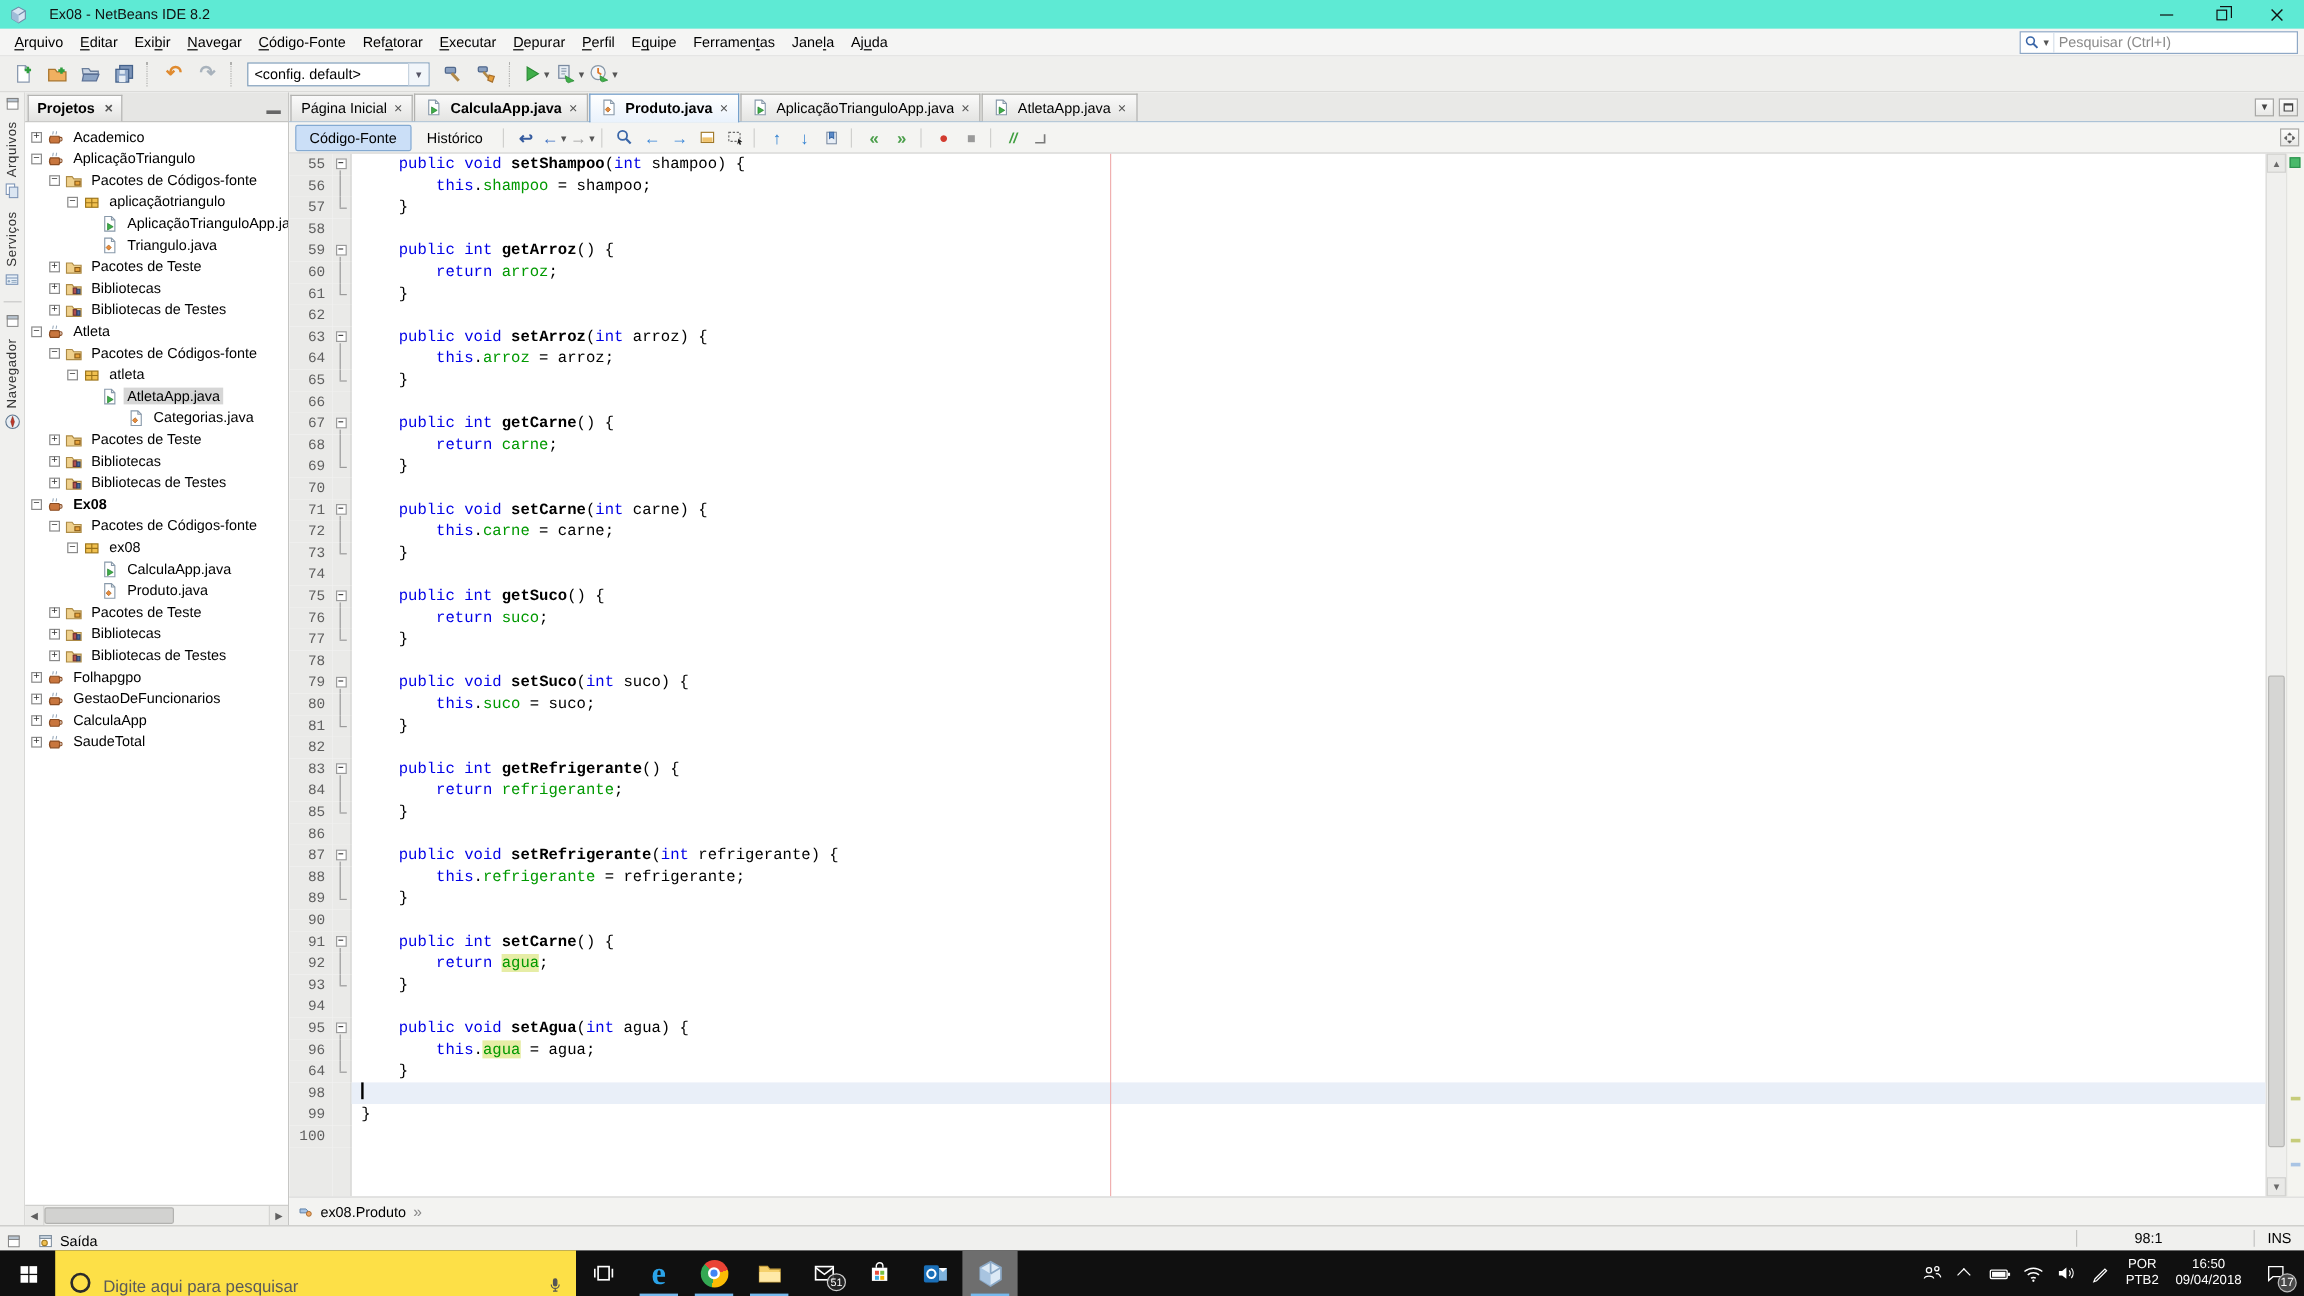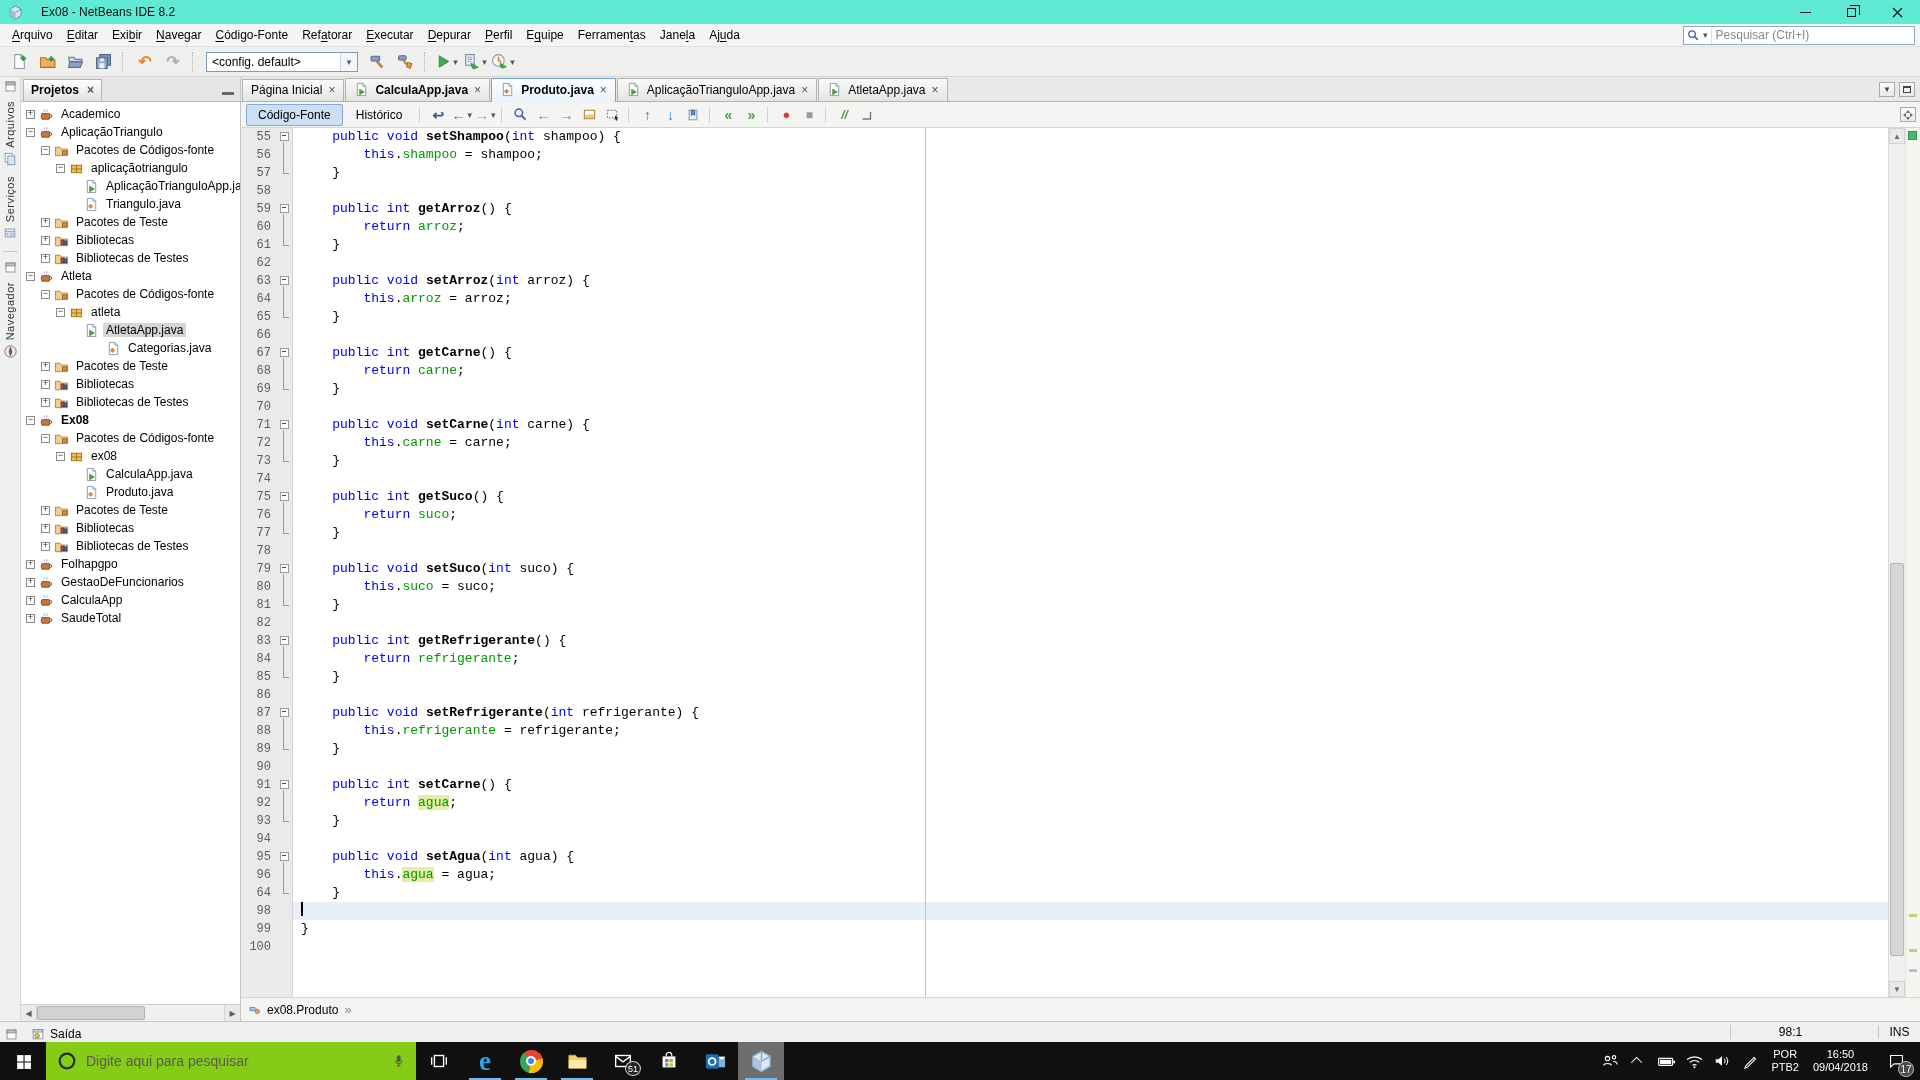--- a/index.html
+++ b/index.html
@@ -120,21 +120,21 @@
   .sb-left { display:flex; align-items:center; gap:6px; padding-left:5px; }
   .sb-out { display:flex; align-items:center; gap:5px; padding:1px 7px; }
   .sb-right { margin-left:auto; display:flex; height:100%; align-items:center; }
   .sb-cell { border-left:1px solid #c4c4c2; height:70%; display:flex; align-items:center; justify-content:center;margin-left:28px; }
   .sb-pos { width:120px; }
   .sb-ins { width:42px; }
 
   
   .taskbar { height:38px; background:#101010; display:flex; align-items:stretch; color:#fff; flex:none; }
   .tb-start { width:46px; display:flex; align-items:center; justify-content:center; }
-  .tb-search { width:370px; background:#84cc16; display:flex; align-items:center; color:#4a4a4a; gap:8px; padding:0 10px; }
+  .tb-search { width:434px; background:#fde047; display:flex; align-items:flex-end; color:#4a4a4a; gap:8px; padding:0 10px; }
   .tb-search input { flex:1; border:none; outline:none; background:transparent; font-size:14px; color:#444; font-family:"Liberation Sans",sans-serif; }
   .tb-search input::placeholder { color:#5a5a5a; }
   .app { width:46px; display:flex; align-items:center; justify-content:center; position:relative; }
   .app.running:after { content:""; position:absolute; left:7px; right:7px; bottom:0; height:2px; background:var(--underline); }
   .app.active { background:#6e6e6e; }
   .badge { position:absolute; right:5px; bottom:4px; min-width:15px; height:15px; border-radius:50%; background:rgba(40,40,40,.85); border:1px solid #cfcfcf; color:#fff; font-size:9px; display:flex; align-items:center; justify-content:center; padding:0 2px; }
   .edge-e { font-size:27px; font-weight:bold; color:#2aa3e8; font-family:"Liberation Serif",serif; line-height:1; }
   .chrome-o { width:23px; height:23px; border-radius:50%; background:conic-gradient(from -45deg,#ea4335 0 33%,#fbbc05 0 66%,#34a853 0 100%); display:flex; align-items:center; justify-content:center; }
   .chrome-i { width:10px; height:10px; border-radius:50%; background:#4285f4; border:2px solid #fff; }
   .tray { margin-left:auto; display:flex; align-items:center; gap:2px; padding-right:4px; }

